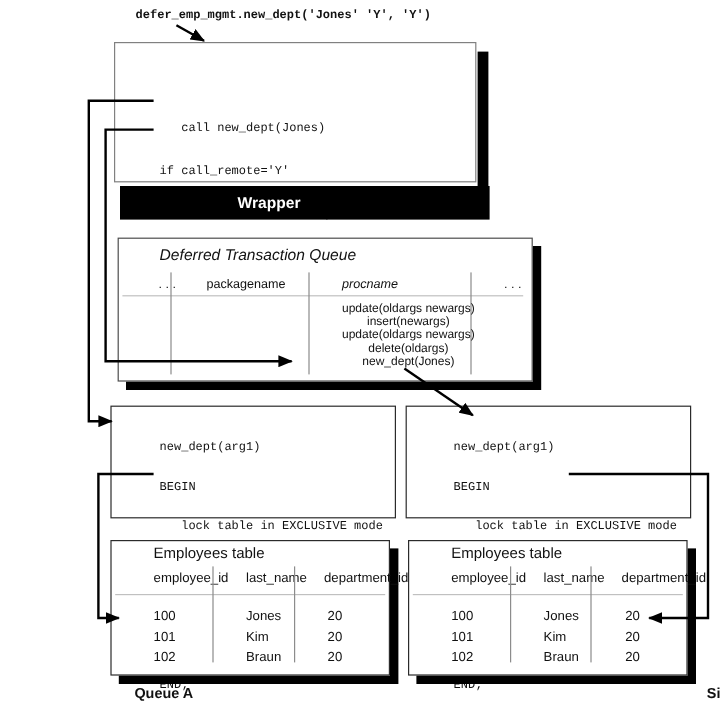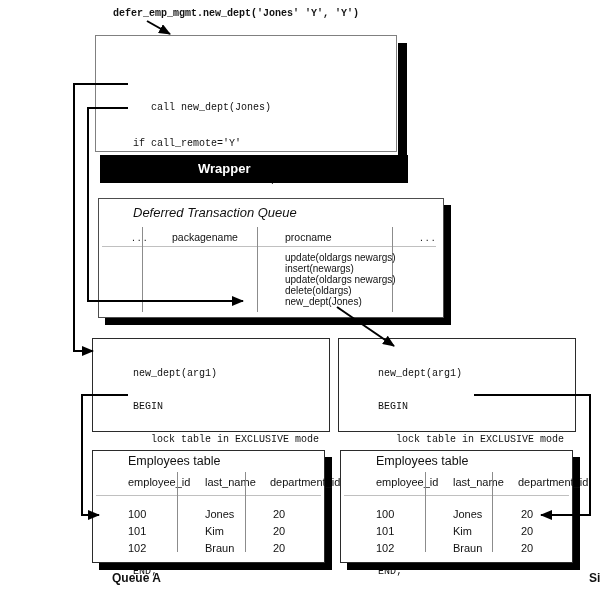--- a/index.html
+++ b/index.html
@@ -1,20 +1,20 @@
 <!DOCTYPE html>
 <html><head>
 <meta charset="utf-8">
 <style>
   html,body{margin:0;padding:0;background:#ffffff;}
   .canvas{position:relative;width:600px;height:597px;background:#ffffff;overflow:hidden;
           font-family:"Liberation Sans","DejaVu Sans",sans-serif;color:#111;}
   .abs{position:absolute;margin-left:20px;}
   .mono{font-family:"Liberation Mono","DejaVu Sans Mono",monospace;white-space:pre;}
-  .sans{font-family:"Liberation Sans","DejaVu Sans",sans-serif;}
+  .sans{font-family:"Liberation Sans","DejaVu Sans",sans-serif;text-align:center;}
   .box{position:absolute;background:#ffffff;border:1px solid #4d4d4d;box-sizing:border-box;}
   .shadow{position:absolute;background:#000000;}
   .band{position:absolute;background:#000000;}
   .rule{position:absolute;background:#c0c0c0;height:1px;}
   .vsep{position:absolute;background:#8c8c8c;width:1px;}
   .wcode{font-size:10px;line-height:12px;}
   .wcode .cl{height:12px;}
   .pcode{font-size:10px;line-height:11px;}
   .pcode .cl{height:11px;}
   .qrows{font-size:10px;line-height:11px;}
@@ -47,21 +47,21 @@
     <div class="cl">      with call_remote='N'</div>
   </div>
   <div class="band" style="left:100px;top:155px;width:308px;height:28px;"></div>
   <div class="abs bandlabel" style="left:178px;top:161px;">Wrapper</div>
 
   <div class="shadow" style="left:105px;top:205px;width:346px;height:120px;"></div>
   <div class="box" style="left:98px;top:198px;width:346px;height:120px;"></div>
   <div class="abs qtitle" style="left:113px;top:205px;">Deferred Transaction Queue</div>
   <div class="abs qhead" style="left:112px;top:231px;">. . .</div>
   <div class="abs qhead" style="left:152px;top:231px;">packagename</div>
-  <div class="abs qhead" style="left:265px;top:231px;">procname</div>
+  <div class="abs qhead" style="left:265px;top:231px;font-style:italic;">procname</div>
   <div class="abs qhead" style="left:400px;top:231px;">. . .</div>
   <div class="rule" style="left:102px;top:246px;width:334px;"></div>
   <div class="vsep" style="left:142px;top:227px;height:85px;"></div>
   <div class="vsep" style="left:257px;top:227px;height:85px;"></div>
   <div class="vsep" style="left:392px;top:227px;height:85px;"></div>
   <div class="abs sans qrows" style="left:265px;top:252px;">
     <div class="cl">update(oldargs newargs)</div>
     <div class="cl">insert(newargs)</div>
     <div class="cl">update(oldargs newargs)</div>
     <div class="cl">delete(oldargs)</div>

